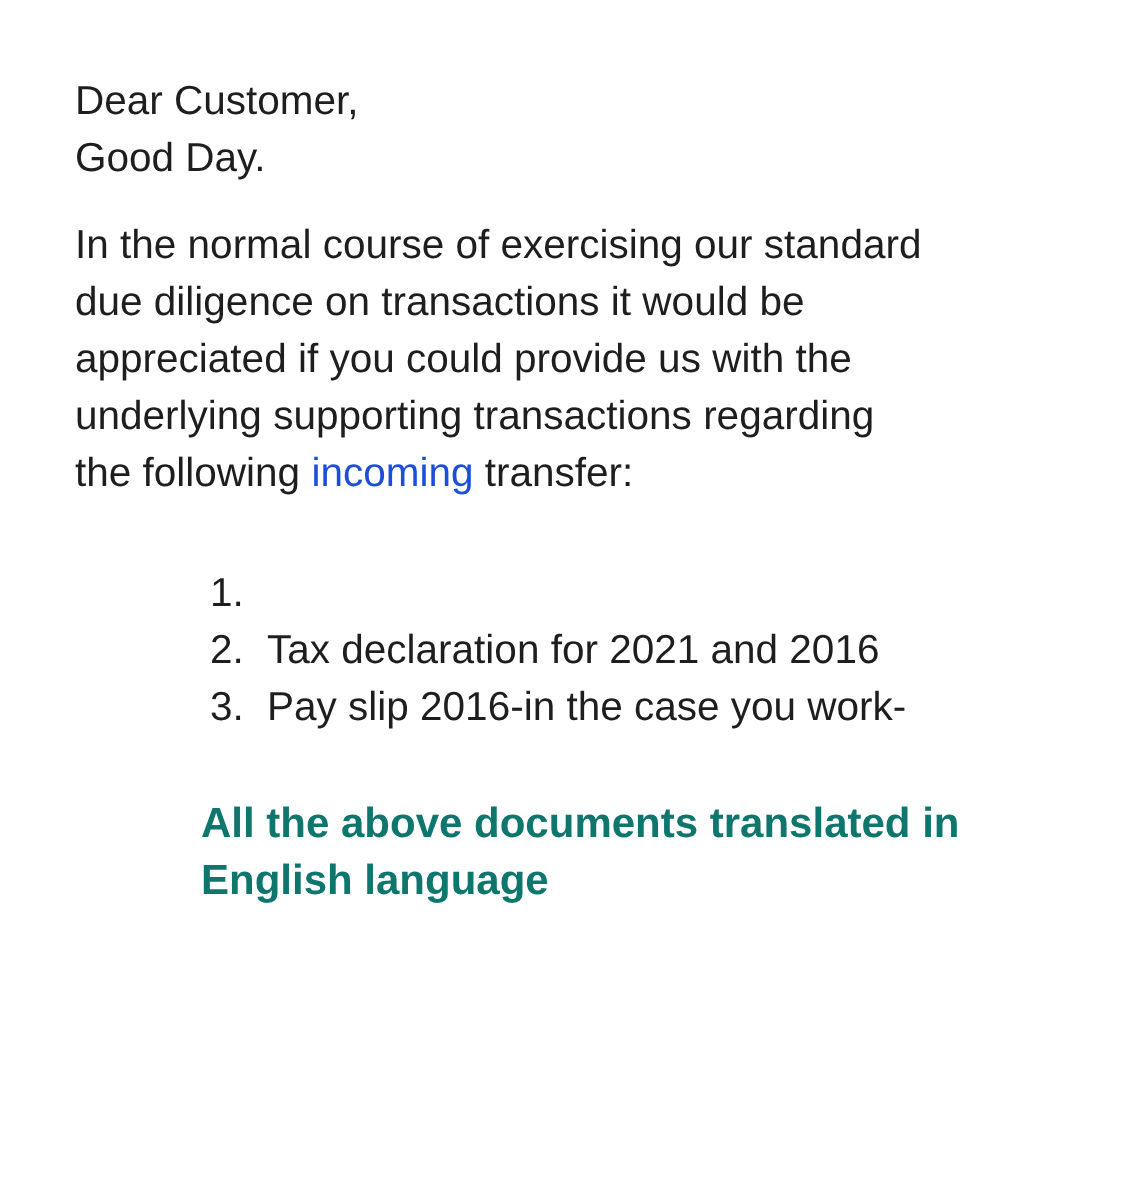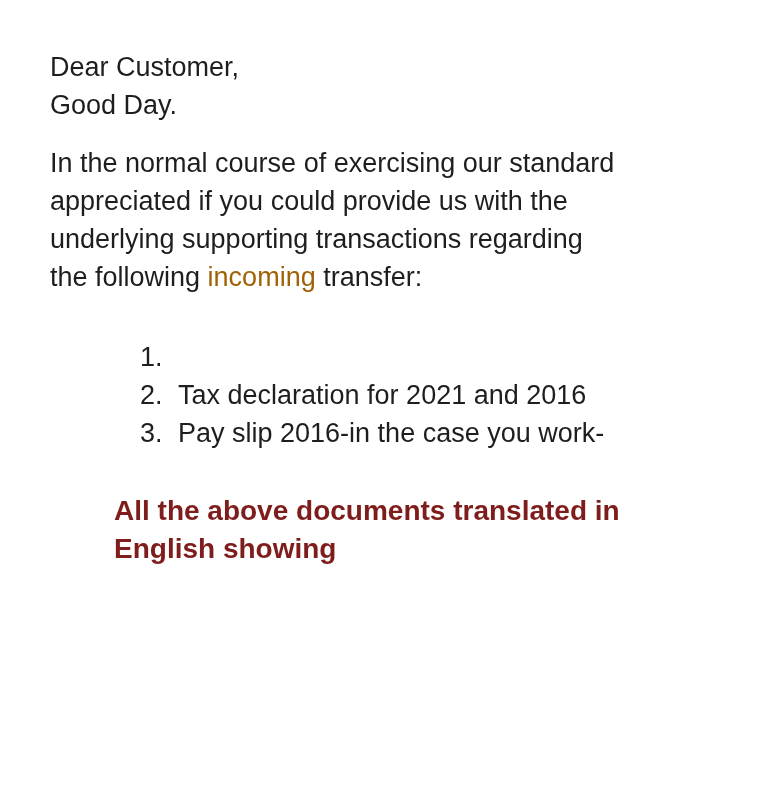--- a/index.html
+++ b/index.html
@@ -22,55 +22,56 @@
     padding: 48px 40px 0 50px;
     background: #ffffff;
   }
   .line {
     font-size: 27px;
     line-height: 38px;
     white-space: nowrap;
   }
   .greeting { margin: 0; }
   .intro { margin-top: 20px; }
-  .highlight-red { color: #a16207; }
+  .highlight-red { color: #1d4ed8; }
   .doc-list { margin-top: 42px; }
   .doc-list-item {
     display: flex;
     align-items: flex-start;
   }
   .doc-list-number {
     box-sizing: border-box;
     width: 128px;
     padding-left: 90px;
     flex: 0 0 128px;
     font-size: 27px;
     line-height: 38px;
   }
   .doc-list-lines { flex: 1 1 auto; }
   .notice {
     margin-top: 40px;
-    margin-left: 64px;
-    color: #7f1d1d;
+    margin-left: 84px;
+    color: #0f766e;
     font-weight: bold;
   }
   .notice .line { font-size: 28px; }
 </style>
 </head>
 <body>
 
 <div class="page">
 
   <div class="greeting">
     <div class="line">Dear Customer,</div>
     <div class="line">Good Day.</div>
   </div>
 
   <div class="intro">
     <div class="line">In the normal course of exercising our standard</div>
+    <div class="line">due diligence on transactions it would be</div>
     <div class="line">appreciated if you could provide us with the</div>
     <div class="line">underlying supporting transactions regarding</div>
     <div class="line"><span>the following </span><span class="highlight-red">incoming</span><span> transfer:</span></div>
   </div>
 
   <div class="doc-list">
 
     <div class="doc-list-item">
       <div class="doc-list-number">1.</div>
     </div>
@@ -86,16 +87,16 @@
       <div class="doc-list-number">3.</div>
       <div class="doc-list-lines">
         <div class="line">Pay slip 2016-in the case you work-</div>
       </div>
     </div>
 
   </div>
 
   <div class="notice">
     <div class="line">All the above documents translated in</div>
-    <div class="line">English showing</div>
+    <div class="line">English language</div>
   </div>
 
 </div>
 
 </body></html>

